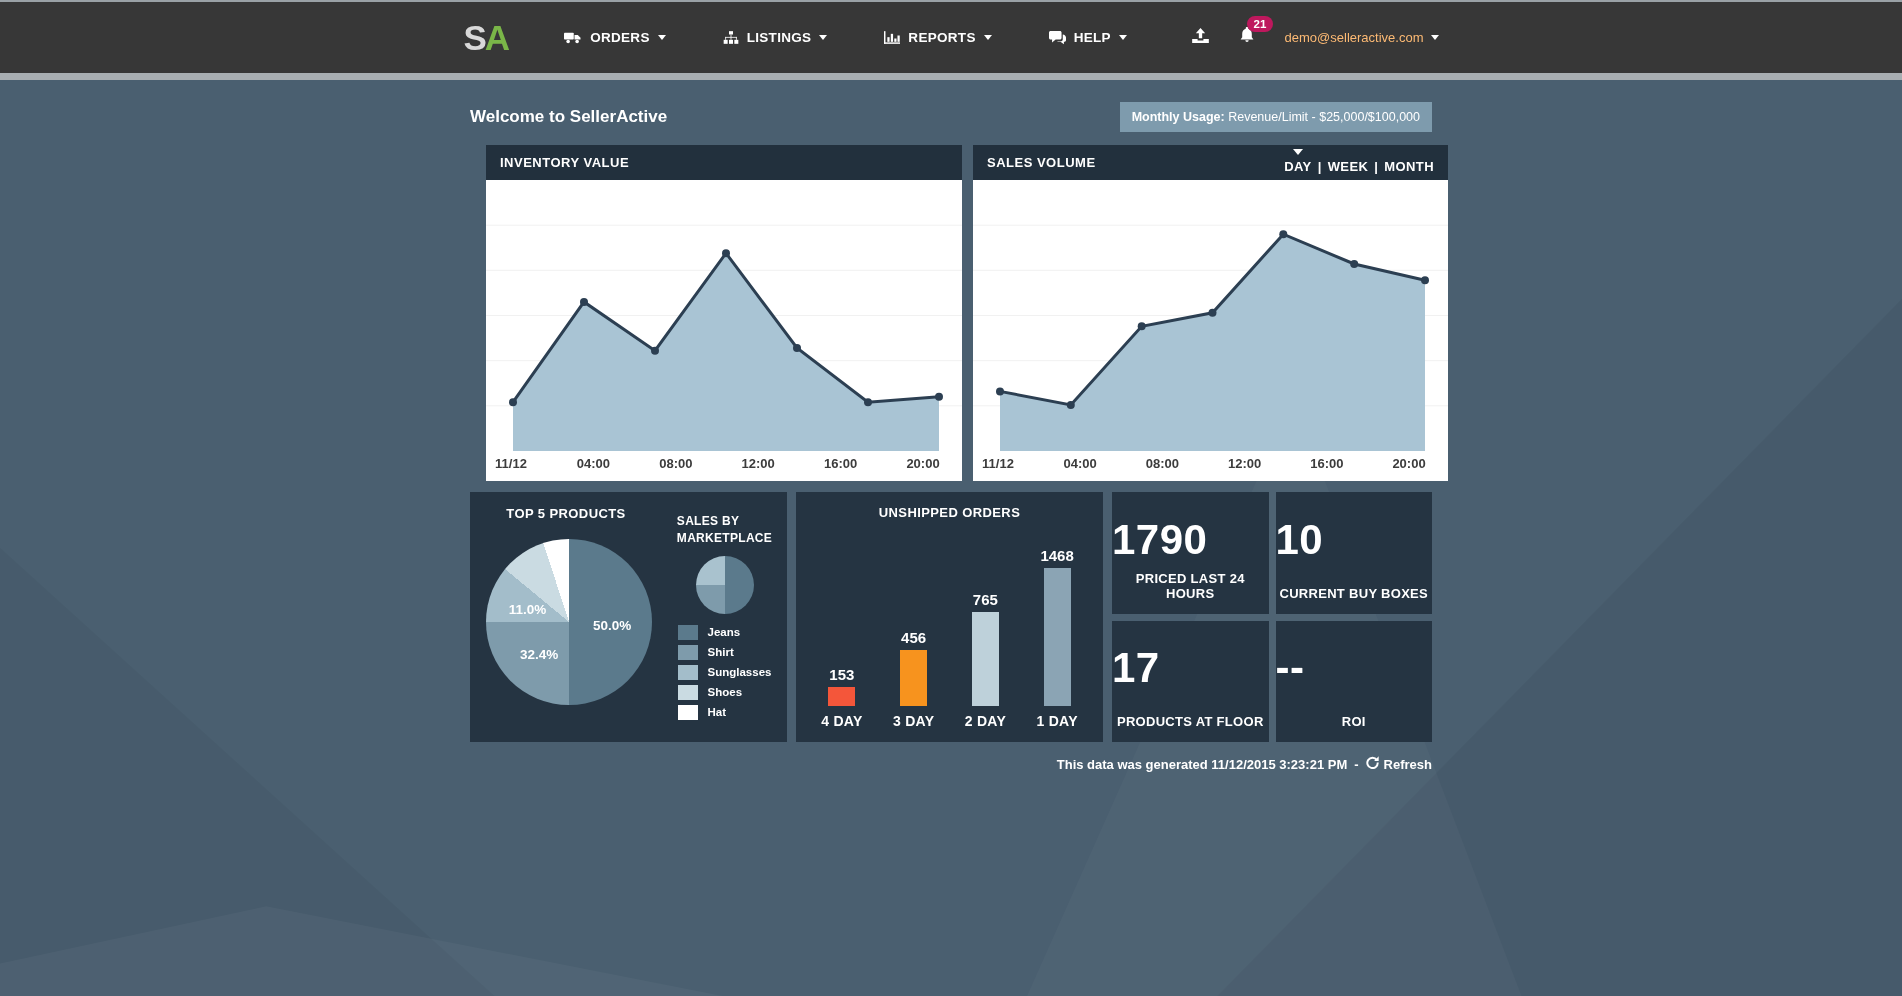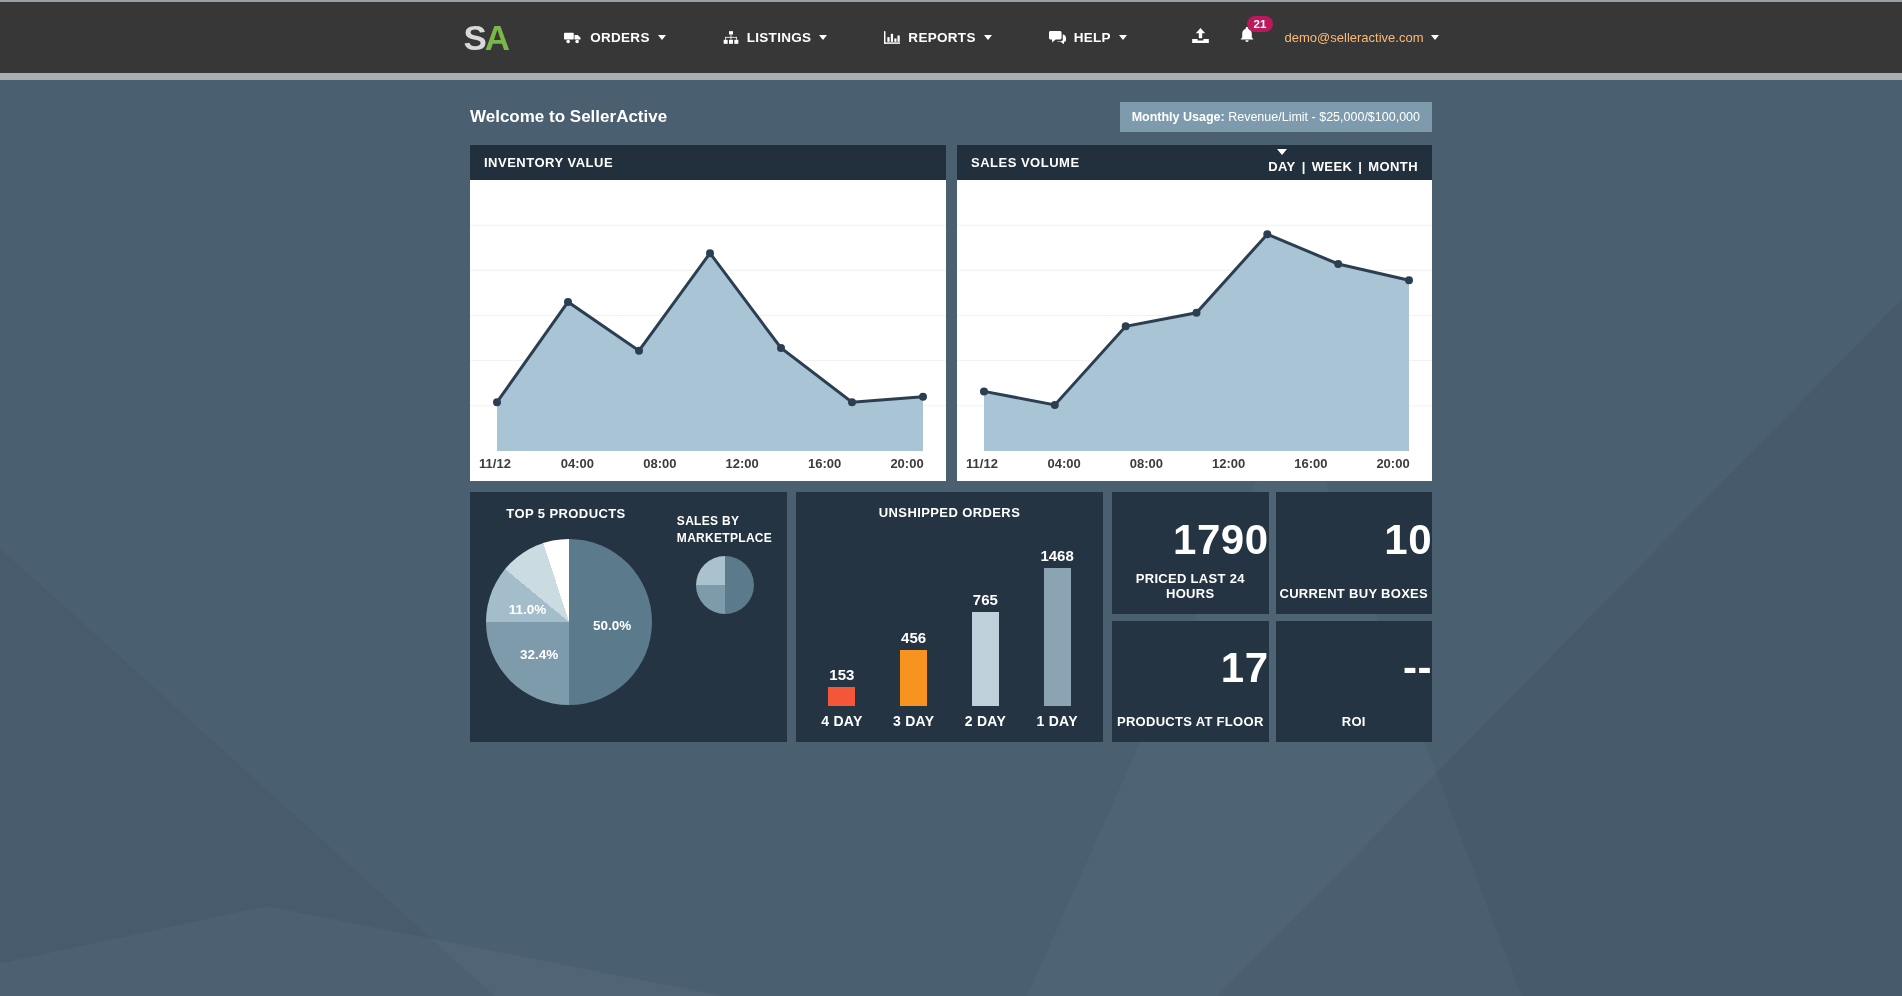--- a/index.html
+++ b/index.html
@@ -34,21 +34,21 @@
   .caret-css { width:0; height:0; border-left:4px solid transparent; border-right:4px solid transparent; border-top:5px solid #fff; display:inline-block; }
 
   .strip { height:7px; background:#a8aeb2; position:relative; z-index:5; }
 
   .container { width:962px; margin:0 auto; position:relative; z-index:2; }
   .head-row { display:flex; justify-content:space-between; align-items:center; margin-top:21px; height:32px; }
   .welcome { color:#fff; font-size:17px; font-weight:bold; }
   .usage-badge { background:#7e9bad; color:#fff; font-size:12.5px; padding:8px 12px; }
   .usage-badge b { font-weight:bold; }
 
-  .charts-row { display:flex; gap:11px; margin-top:12px; }
+  .charts-row { display:flex; gap:11px; margin-top:12px;margin-left:16px; }
   .chart-panel { flex:1; height:336px; background:#fff; }
   .chart-head { height:35px; background:#22303d; display:flex; align-items:center; justify-content:space-between; padding:0 14px; }
   .chart-title { color:#fff; font-size:13px; font-weight:bold; letter-spacing:0.5px; }
   .period-switch { position:relative; color:#fff; font-size:13px; font-weight:bold; display:flex; gap:6px; padding-top:7px; letter-spacing:0.4px; }
   .period-switch .opt { cursor:pointer; }
   .period-caret { position:absolute; top:-3px; left:9px; width:0; height:0;
                   border-left:5px solid transparent; border-right:5px solid transparent; border-top:6px solid #fff; }
   .chart-body { position:relative; height:271px; overflow:hidden; }
   .xlabels { position:relative; height:30px; font-size:13px; font-weight:bold; color:#3c3c3c; }
   .xlabels span { position:absolute; top:5px; transform:translateX(-50%); white-space:nowrap; }
@@ -70,21 +70,21 @@
 
   .unshipped { width:307px; position:relative; }
   .unshipped-title { color:#fff; font-weight:bold; font-size:13px; text-align:center; margin-top:13px; letter-spacing:0.4px; }
   .bars { position:absolute; left:10px; right:10px; top:44px; bottom:12px; display:flex; justify-content:space-around; align-items:flex-end; }
   .bar-col { display:flex; flex-direction:column; align-items:center; justify-content:flex-end; height:100%; }
   .bar-value { color:#fff; font-weight:bold; font-size:15px; margin-bottom:4px; }
   .bar { width:27px; }
   .bar-cat { color:#fff; font-weight:bold; font-size:14px; margin-top:7px; height:17px; letter-spacing:0.3px; }
 
   .tiles { width:320px; display:grid; grid-template-columns:1fr 1fr; grid-template-rows:1fr 1fr; gap:7px; }
-  .tile { background:#253442; position:relative; display:flex; align-items:center; justify-content:flex-end; }
+  .tile { background:#253442; position:relative; display:flex; align-items:center; justify-content:flex-start; }
   .tile-value { color:#fff; font-size:42px; font-weight:bold; margin-top:-26px; letter-spacing:0.5px; }
   .tile-label { position:absolute; bottom:13px; left:0; right:0; text-align:center; color:#fff; font-size:13px; font-weight:bold; letter-spacing:0.3px; }
 
   .footer-row { margin-top:14px; text-align:right; color:#fff; font-size:13px; font-weight:bold; display:flex; justify-content:flex-end; align-items:center; gap:7px; }
   .refresh-link { display:flex; align-items:center; gap:5px; cursor:pointer; }
 </style>
 </head>
 <body>
 
 <div class="bg-poly p3"></div>
@@ -272,20 +272,42 @@
         <div class="top5-title">TOP 5 PRODUCTS</div>
         <div class="pie-big" id="pieBig" style="background: conic-gradient(rgb(91, 122, 140) 0%, rgb(91, 122, 140) 50%, rgb(126, 155, 171) 50%, rgb(126, 155, 171) 75%, rgb(163, 189, 202) 75%, rgb(163, 189, 202) 86%, rgb(202, 219, 226) 86%, rgb(202, 219, 226) 95%, rgb(255, 255, 255) 95%, rgb(255, 255, 255) 100%);">
             <span class="pie-label" style="left: 76%; top: 52%;">50.0%</span>
             <span class="pie-label" style="left: 32%; top: 69%;">32.4%</span>
             <span class="pie-label" style="left: 25%; top: 42%;">11.0%</span>
           </div>
       </div>
       <div class="top5-right">
         <div class="sbm-title" id="sbmTitle">SALES BY<br>MARKETPLACE</div>
         <div class="pie-mini" id="pieMini" style="background: conic-gradient(rgb(91, 122, 140) 0%, rgb(91, 122, 140) 50%, rgb(126, 155, 171) 50%, rgb(126, 155, 171) 75%, rgb(169, 194, 206) 75%, rgb(169, 194, 206) 100%);"></div>
+        <div class="legend" id="pieLegend">
+            <div class="legend-row">
+              <span class="legend-swatch" style="background:#5b7a8c"></span>
+              <span class="legend-label">Jeans</span>
+            </div>
+            <div class="legend-row">
+              <span class="legend-swatch" style="background:#7e9bab"></span>
+              <span class="legend-label">Shirt</span>
+            </div>
+            <div class="legend-row">
+              <span class="legend-swatch" style="background:#a3bdca"></span>
+              <span class="legend-label">Sunglasses</span>
+            </div>
+            <div class="legend-row">
+              <span class="legend-swatch" style="background:#cadbe2"></span>
+              <span class="legend-label">Shoes</span>
+            </div>
+            <div class="legend-row">
+              <span class="legend-swatch" style="background:#ffffff"></span>
+              <span class="legend-label">Hat</span>
+            </div>
+          </div>
       </div>
     </div>
 
     <div class="unshipped panel-dark">
       <div class="unshipped-title">UNSHIPPED ORDERS</div>
       <div class="bars" id="barsWrap">
           <div class="bar-col">
             <div class="bar-value">153</div>
             <div class="bar" style="height:19px;background:#f4563a"></div>
             <div class="bar-cat">4 DAY</div>
@@ -321,13 +343,24 @@
           <div class="tile-value">17</div>
           <div class="tile-label">PRODUCTS AT FLOOR</div>
         </div>
         <div class="tile">
           <div class="tile-value">--</div>
           <div class="tile-label">ROI</div>
         </div>
       </div>
   </div>
 
+  <div class="footer-row">
+    <span>This data was generated 11/12/2015 3:23:21 PM</span>
+    <span>-</span>
+    <span class="refresh-link">
+      <span><svg viewBox="0 0 20 20" width="13" height="13">
+            <path d="M16.6 6A8 8 0 1 0 18 10" fill="none" stroke="#fff" stroke-width="3"></path>
+            <path fill="#fff" d="M19.5 0.5v7h-7z"></path>
+          </svg></span>
+      <span>Refresh</span>
+    </span>
+  </div>
 </div>
 
 </body></html>

